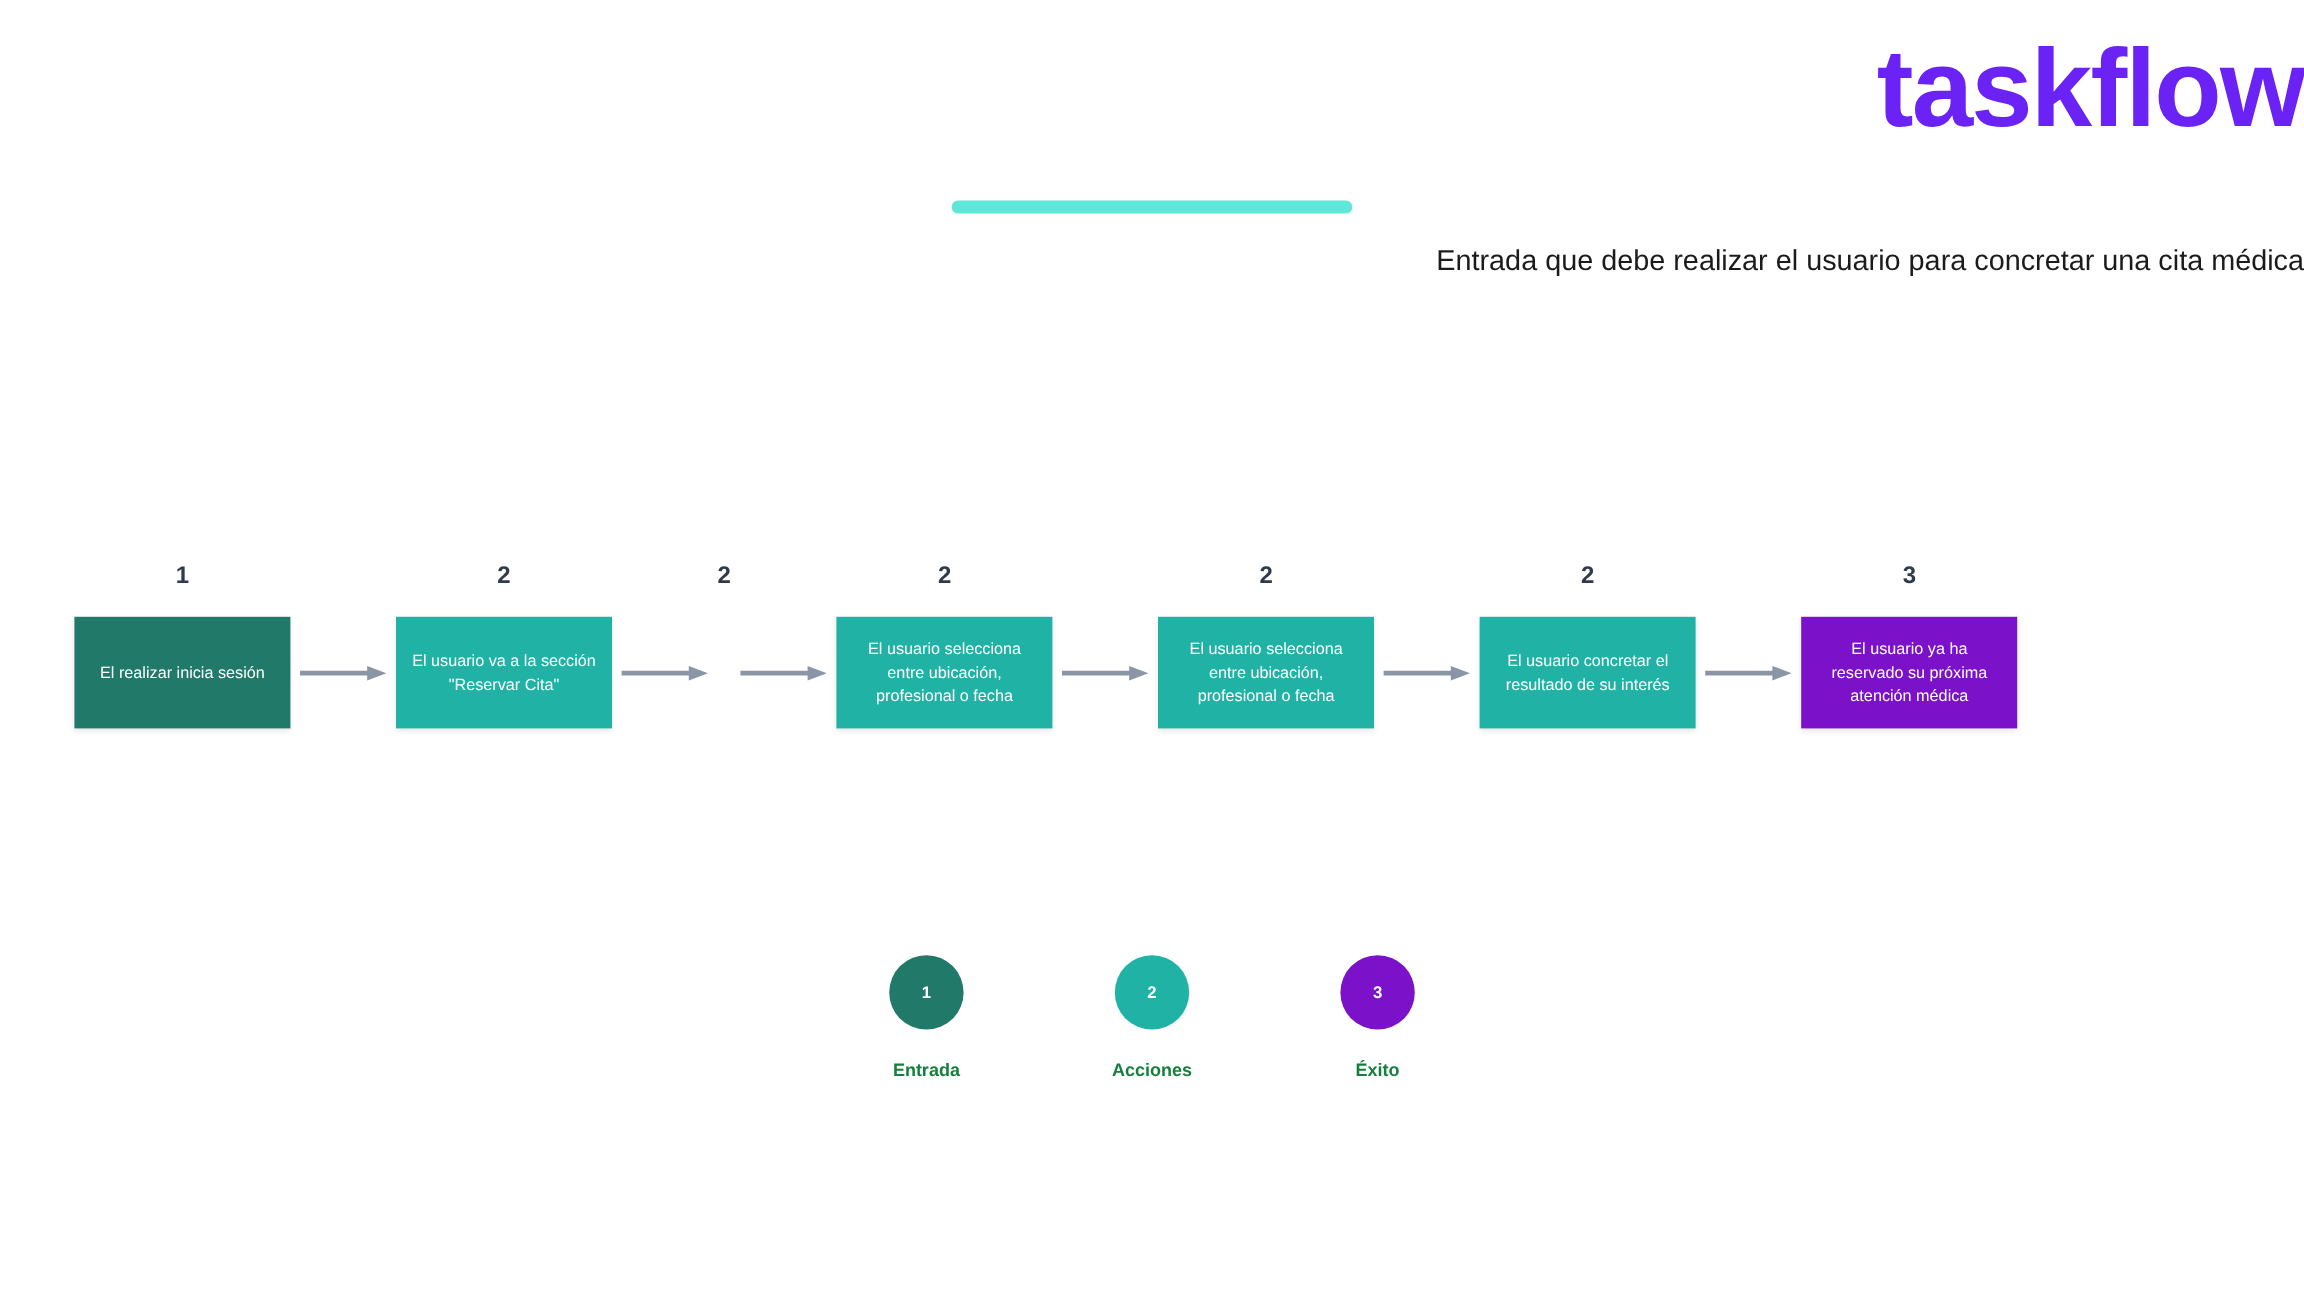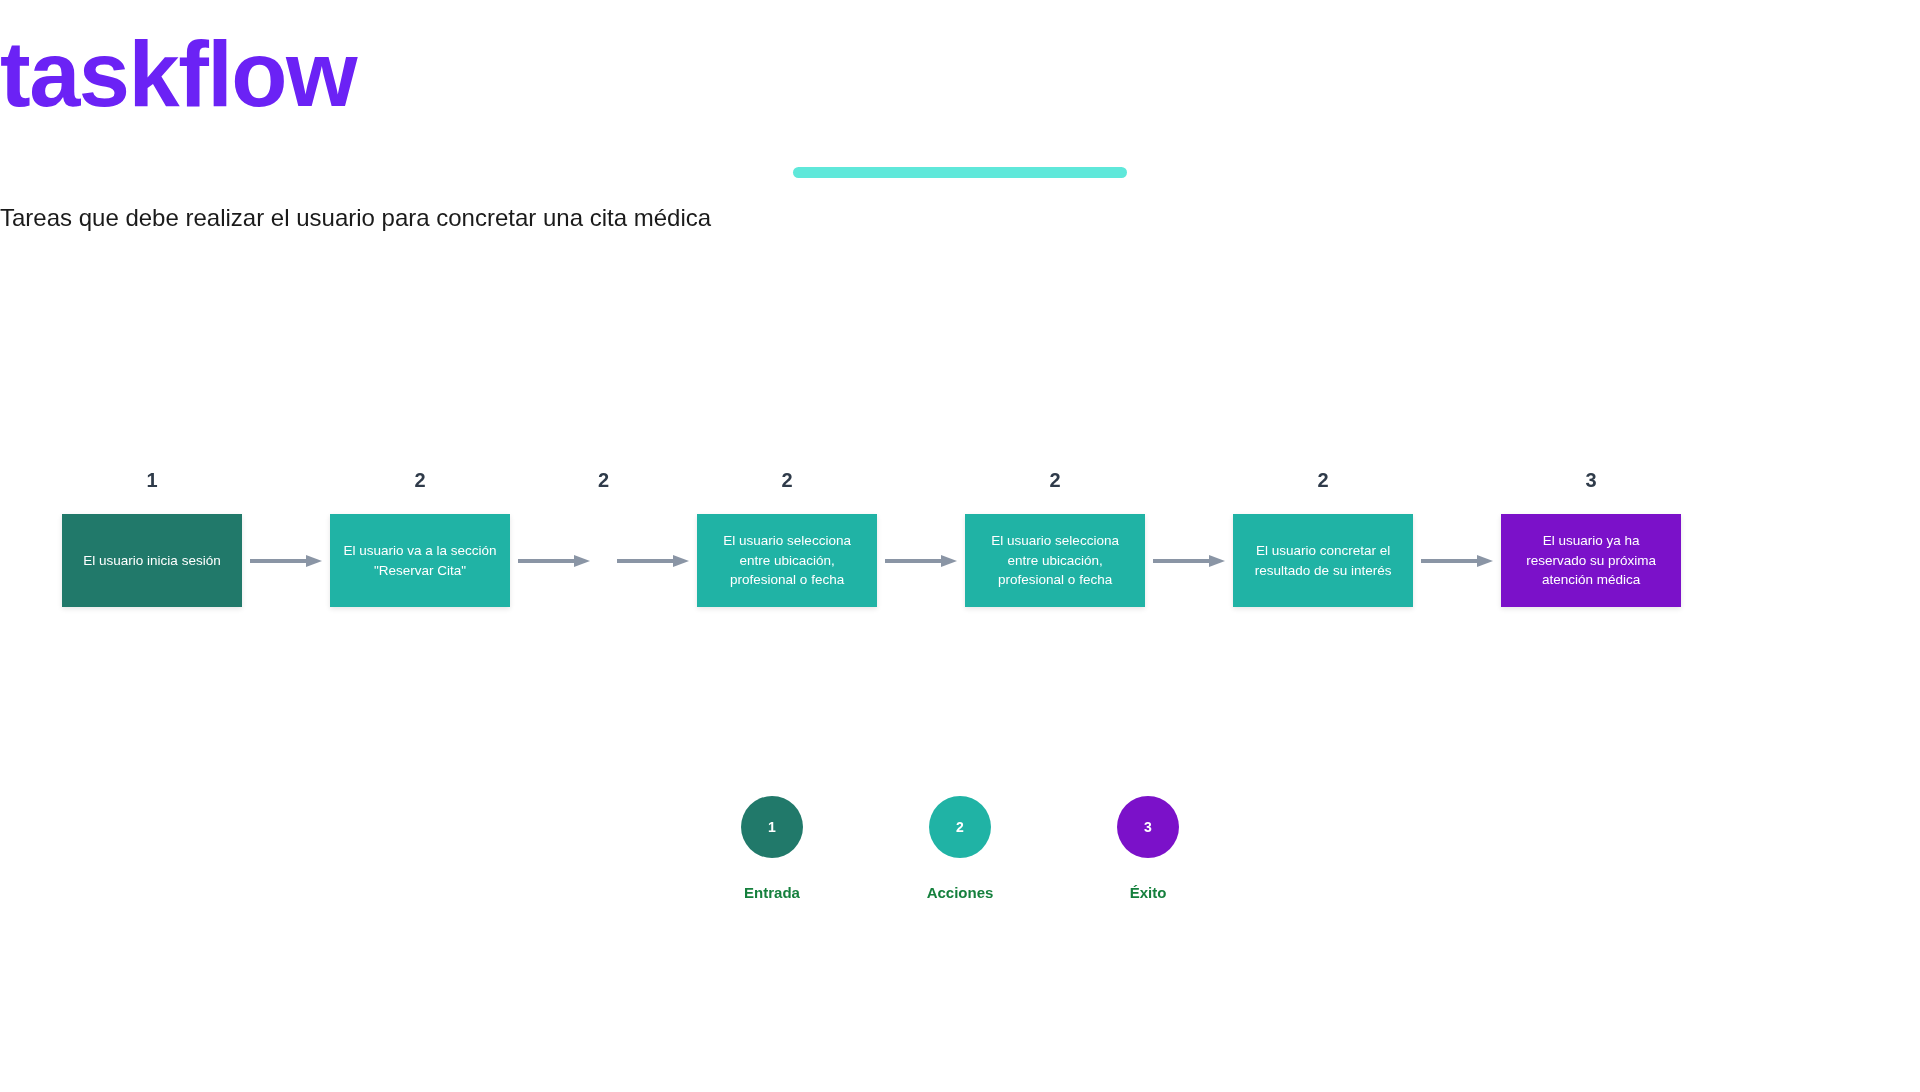--- a/index.html
+++ b/index.html
@@ -19,21 +19,21 @@
     height: 1092px;
     background: #ffffff;
   }
 
   
   .header {
     position: absolute;
     top: 0;
     left: 0;
     width: 1920px;
-    text-align: left;
+    text-align: right;
     padding-top: 26px;
   }
 
   .brand-title {
     font-size: 92px;
     font-weight: 700;
     line-height: 1.05;
     color: #6B22F5;
     letter-spacing: -1.5px;
   }
@@ -163,27 +163,27 @@
 
 <div class="page">
 
   <div class="header">
     <div class="brand-title">taskflow</div>
 
     <div class="accent-bar-wrap">
       <div class="accent-bar"></div>
     </div>
 
-    <div class="subtitle">Tareas que debe realizar el usuario para concretar una cita médica</div>
+    <div class="subtitle">Entrada que debe realizar el usuario para concretar una cita médica</div>
   </div>
 
   <div class="flow">
       <div class="step">
         <div class="step-number">1</div>
-        <div class="node entry">El usuario inicia sesión</div>
+        <div class="node entry">El realizar inicia sesión</div>
       </div>
       <div class="connector">
         <svg width="76" height="14" viewBox="0 0 76 14">
           <line x1="2" y1="7" x2="60" y2="7" stroke="#8A95A5" stroke-width="4"></line>
           <polygon points="58,1 74,7 58,13" fill="#8A95A5"></polygon>
         </svg>
       </div>
       <div class="step">
         <div class="step-number">2</div>
         <div class="node action">El usuario va a la sección "Reservar Cita"</div>

